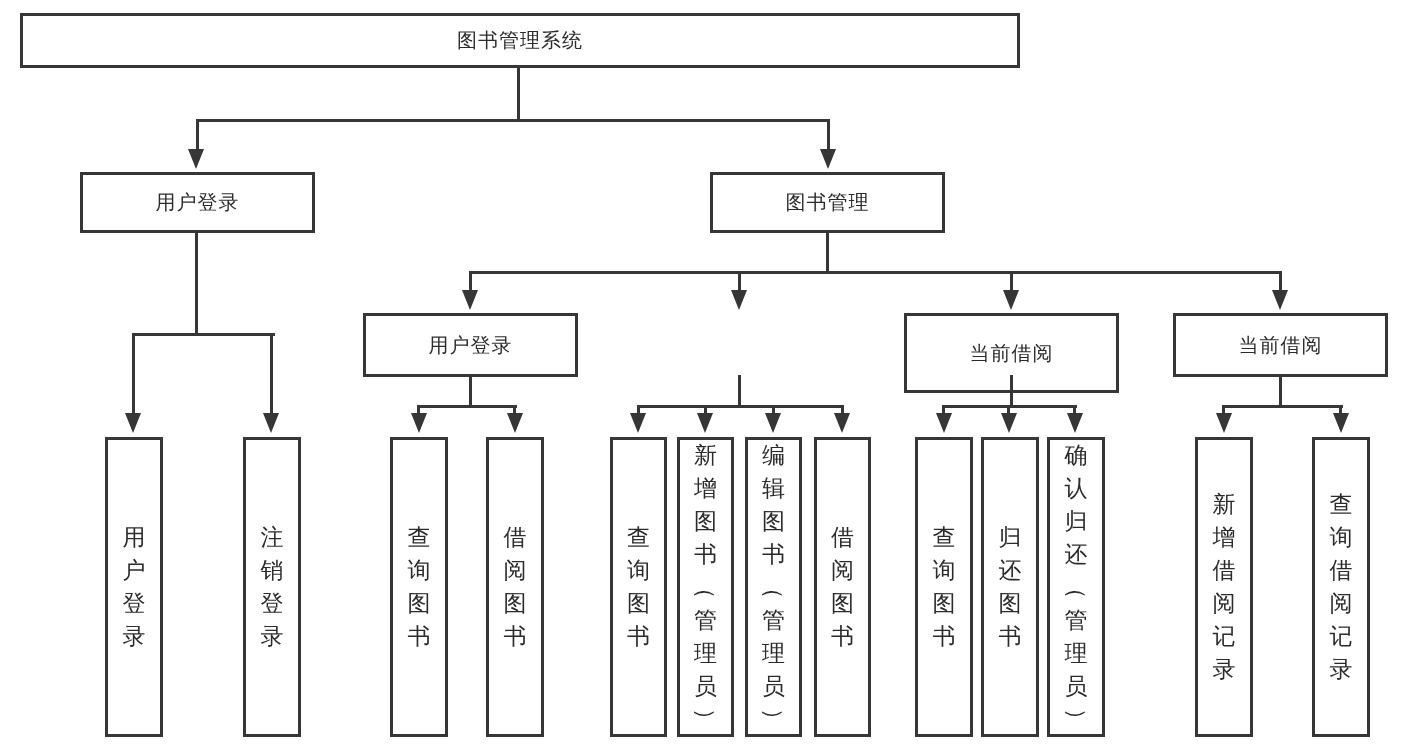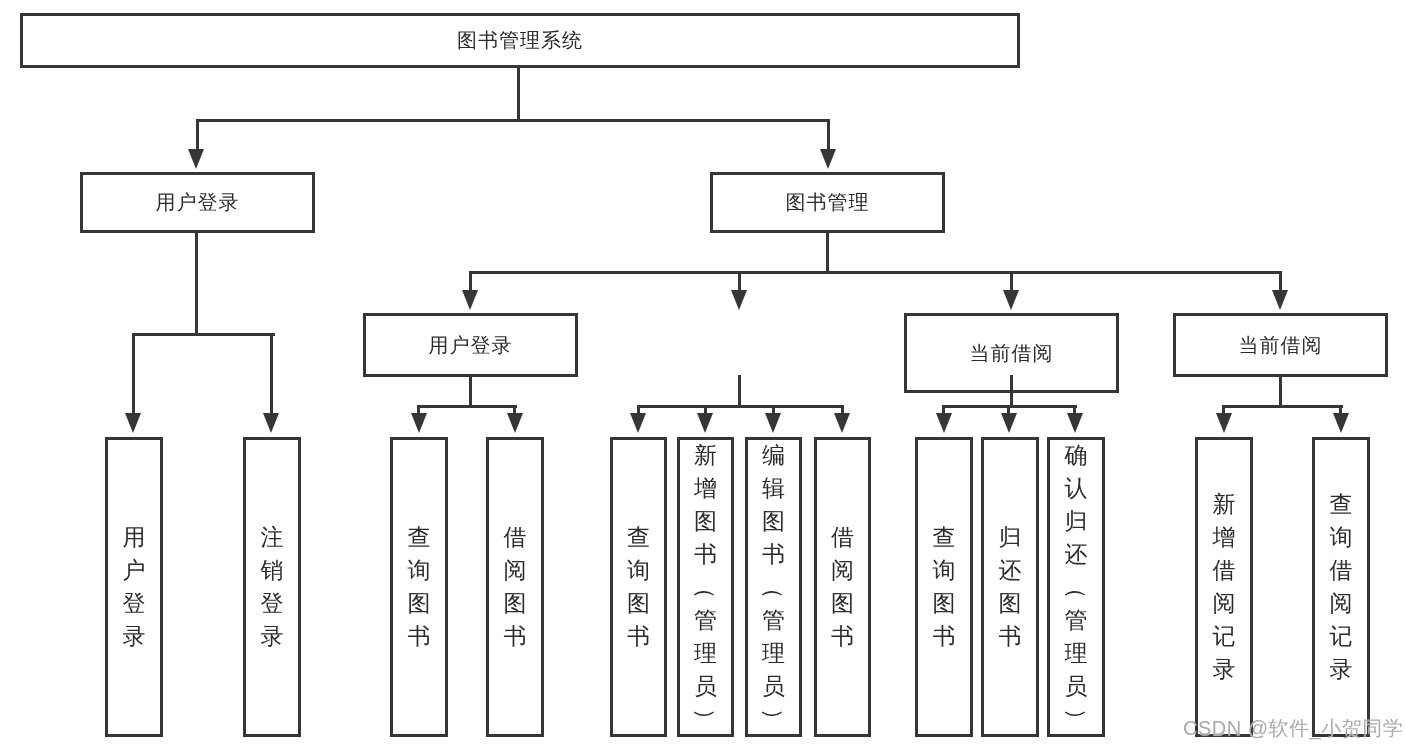--- a/index.html
+++ b/index.html
@@ -231,15 +231,14 @@
     </div>
   <div class="box leaf" style="left:1312px;">
       <span class="vchar">查</span>
       <span class="vchar">询</span>
       <span class="vchar">借</span>
       <span class="vchar">阅</span>
       <span class="vchar">记</span>
       <span class="vchar">录</span>
     </div>
 
-  <div class="watermark">CSDN @软件_小贺同学</div>
 
 </div>
 
 </body></html>

